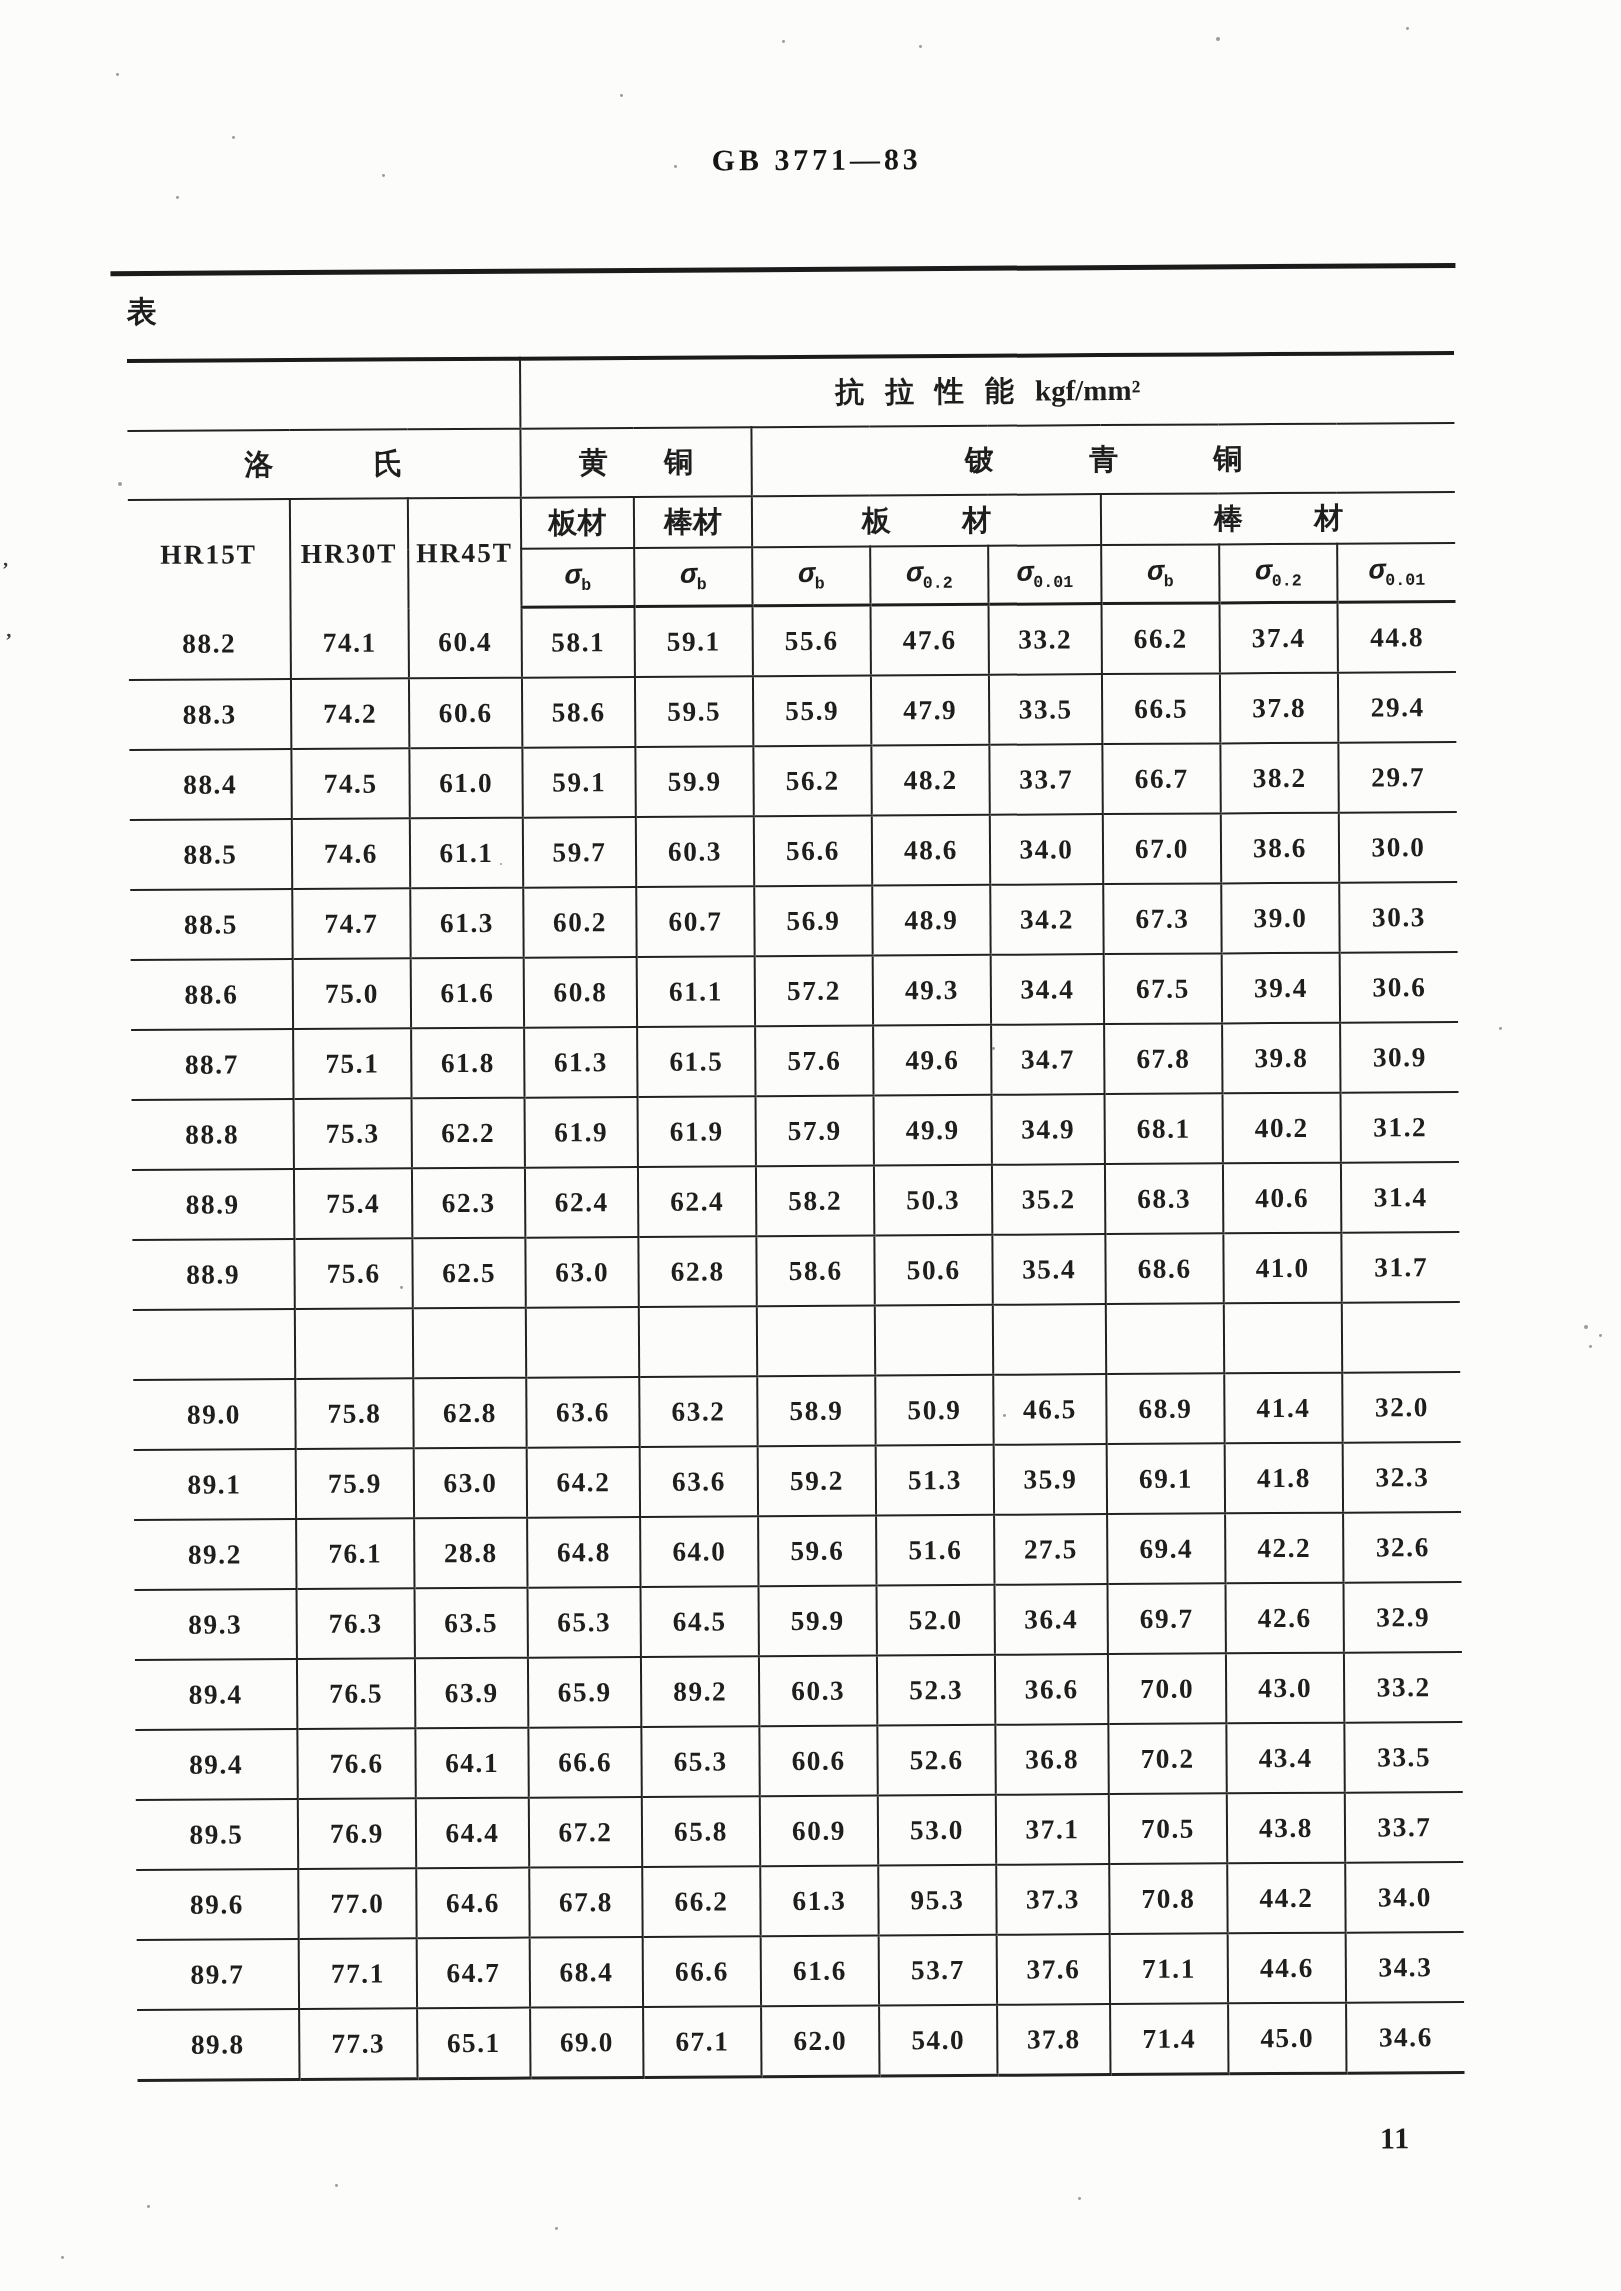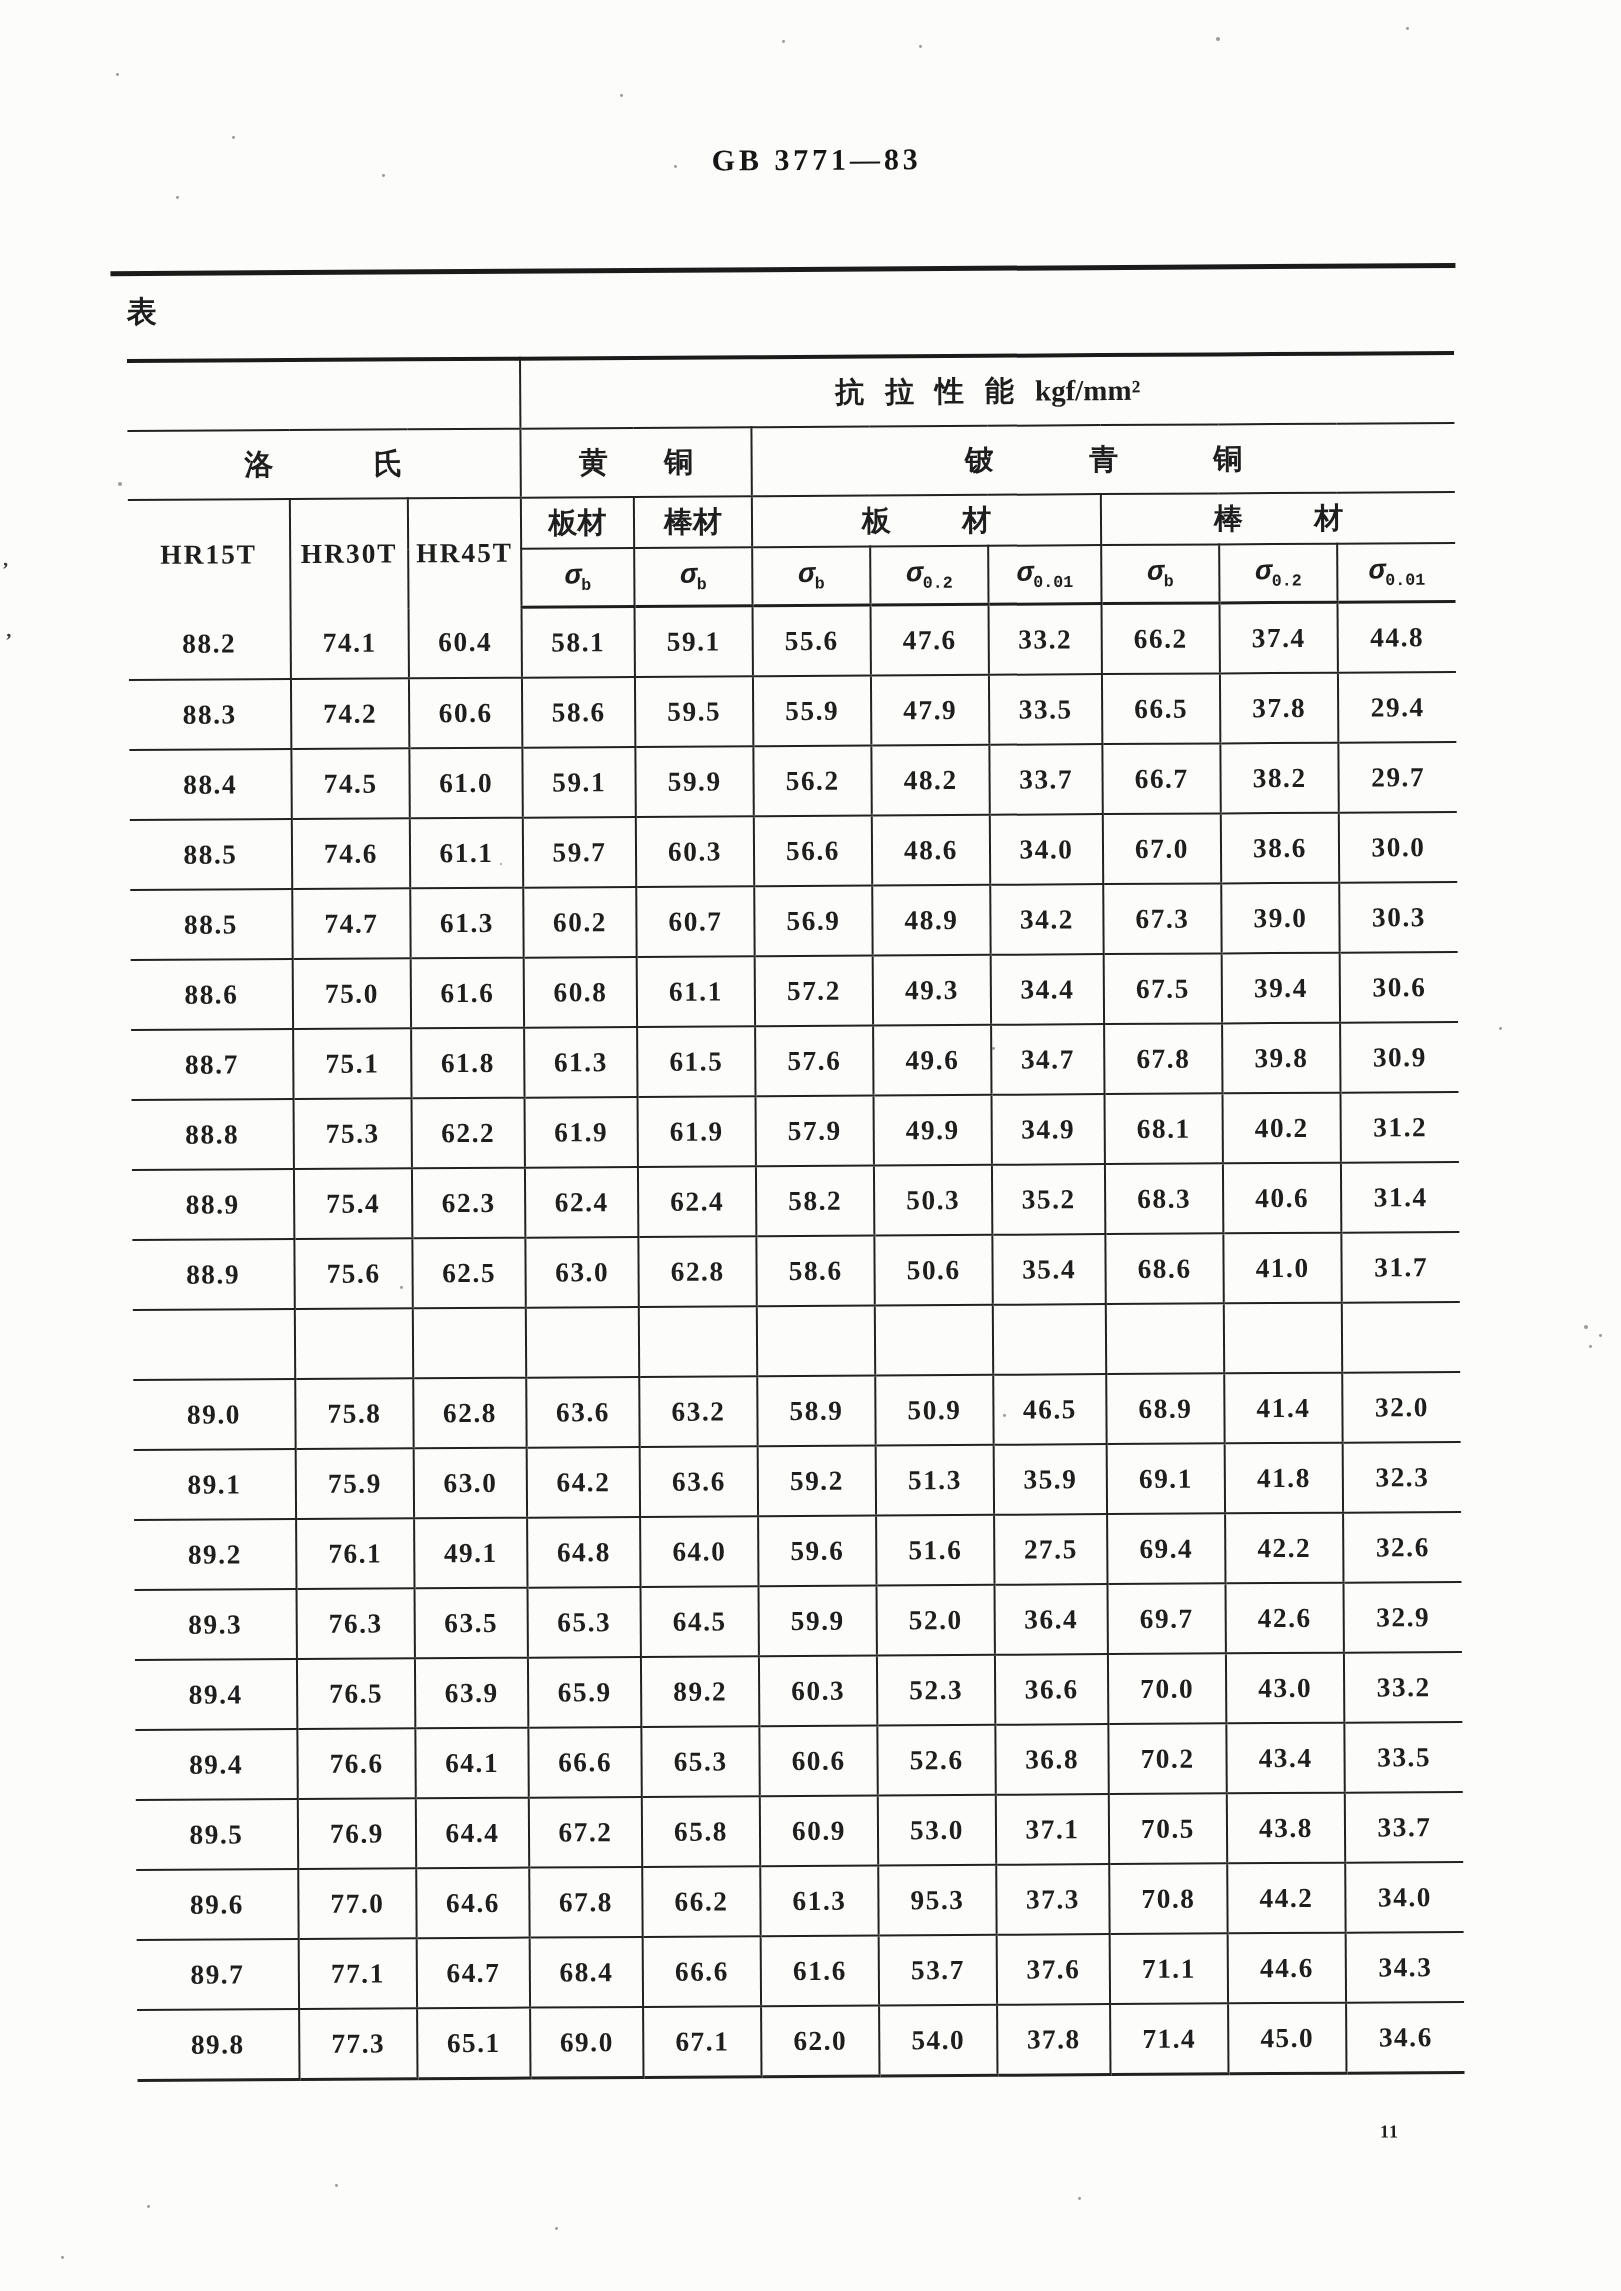--- a/index.html
+++ b/index.html
@@ -53,21 +53,21 @@
   .ws-title{word-spacing:13.7px;}
   .ws-luo{word-spacing:93px;}
   .ws-huang{word-spacing:49px;}
   .ws-pi{word-spacing:88px;}
   .ws-bm{word-spacing:64px;}
   .hr-cell{font-size:27.4px;letter-spacing:2px;white-space:nowrap;}
   .sigma{font-size:28px;font-style:italic;font-weight:700;}
   .sigma sub{font-size:16.7px;font-style:normal;font-weight:700;letter-spacing:0;}
   .page-number{
     position:absolute;left:1374px;top:2125px;
-    font-size:18px;font-weight:700;letter-spacing:1px;
+    font-size:30px;font-weight:700;letter-spacing:1px;
   }
   .speck{position:absolute;background:#4a4a4a;border-radius:50%;opacity:.55;}
   .edge-mark{position:absolute;font-size:19.6px;color:#333;font-weight:700;}
 </style>
 </head>
 <body>
 
 <div class="skew">
 
   <div class="doc-code">GB 3771—83</div>
@@ -284,21 +284,21 @@
           <td class="bl">59.2</td>
           <td class="bl">51.3</td>
           <td class="bl">35.9</td>
           <td class="bl">69.1</td>
           <td class="bl">41.8</td>
           <td class="bl">32.3</td>
         </tr>
         <tr>
           <td>89.2</td>
           <td class="bl">76.1</td>
-          <td class="bl">49.1</td>
+          <td class="bl">28.8</td>
           <td class="bl">64.8</td>
           <td class="bl">64.0</td>
           <td class="bl">59.6</td>
           <td class="bl">51.6</td>
           <td class="bl">27.5</td>
           <td class="bl">69.4</td>
           <td class="bl">42.2</td>
           <td class="bl">32.6</td>
         </tr>
         <tr>

